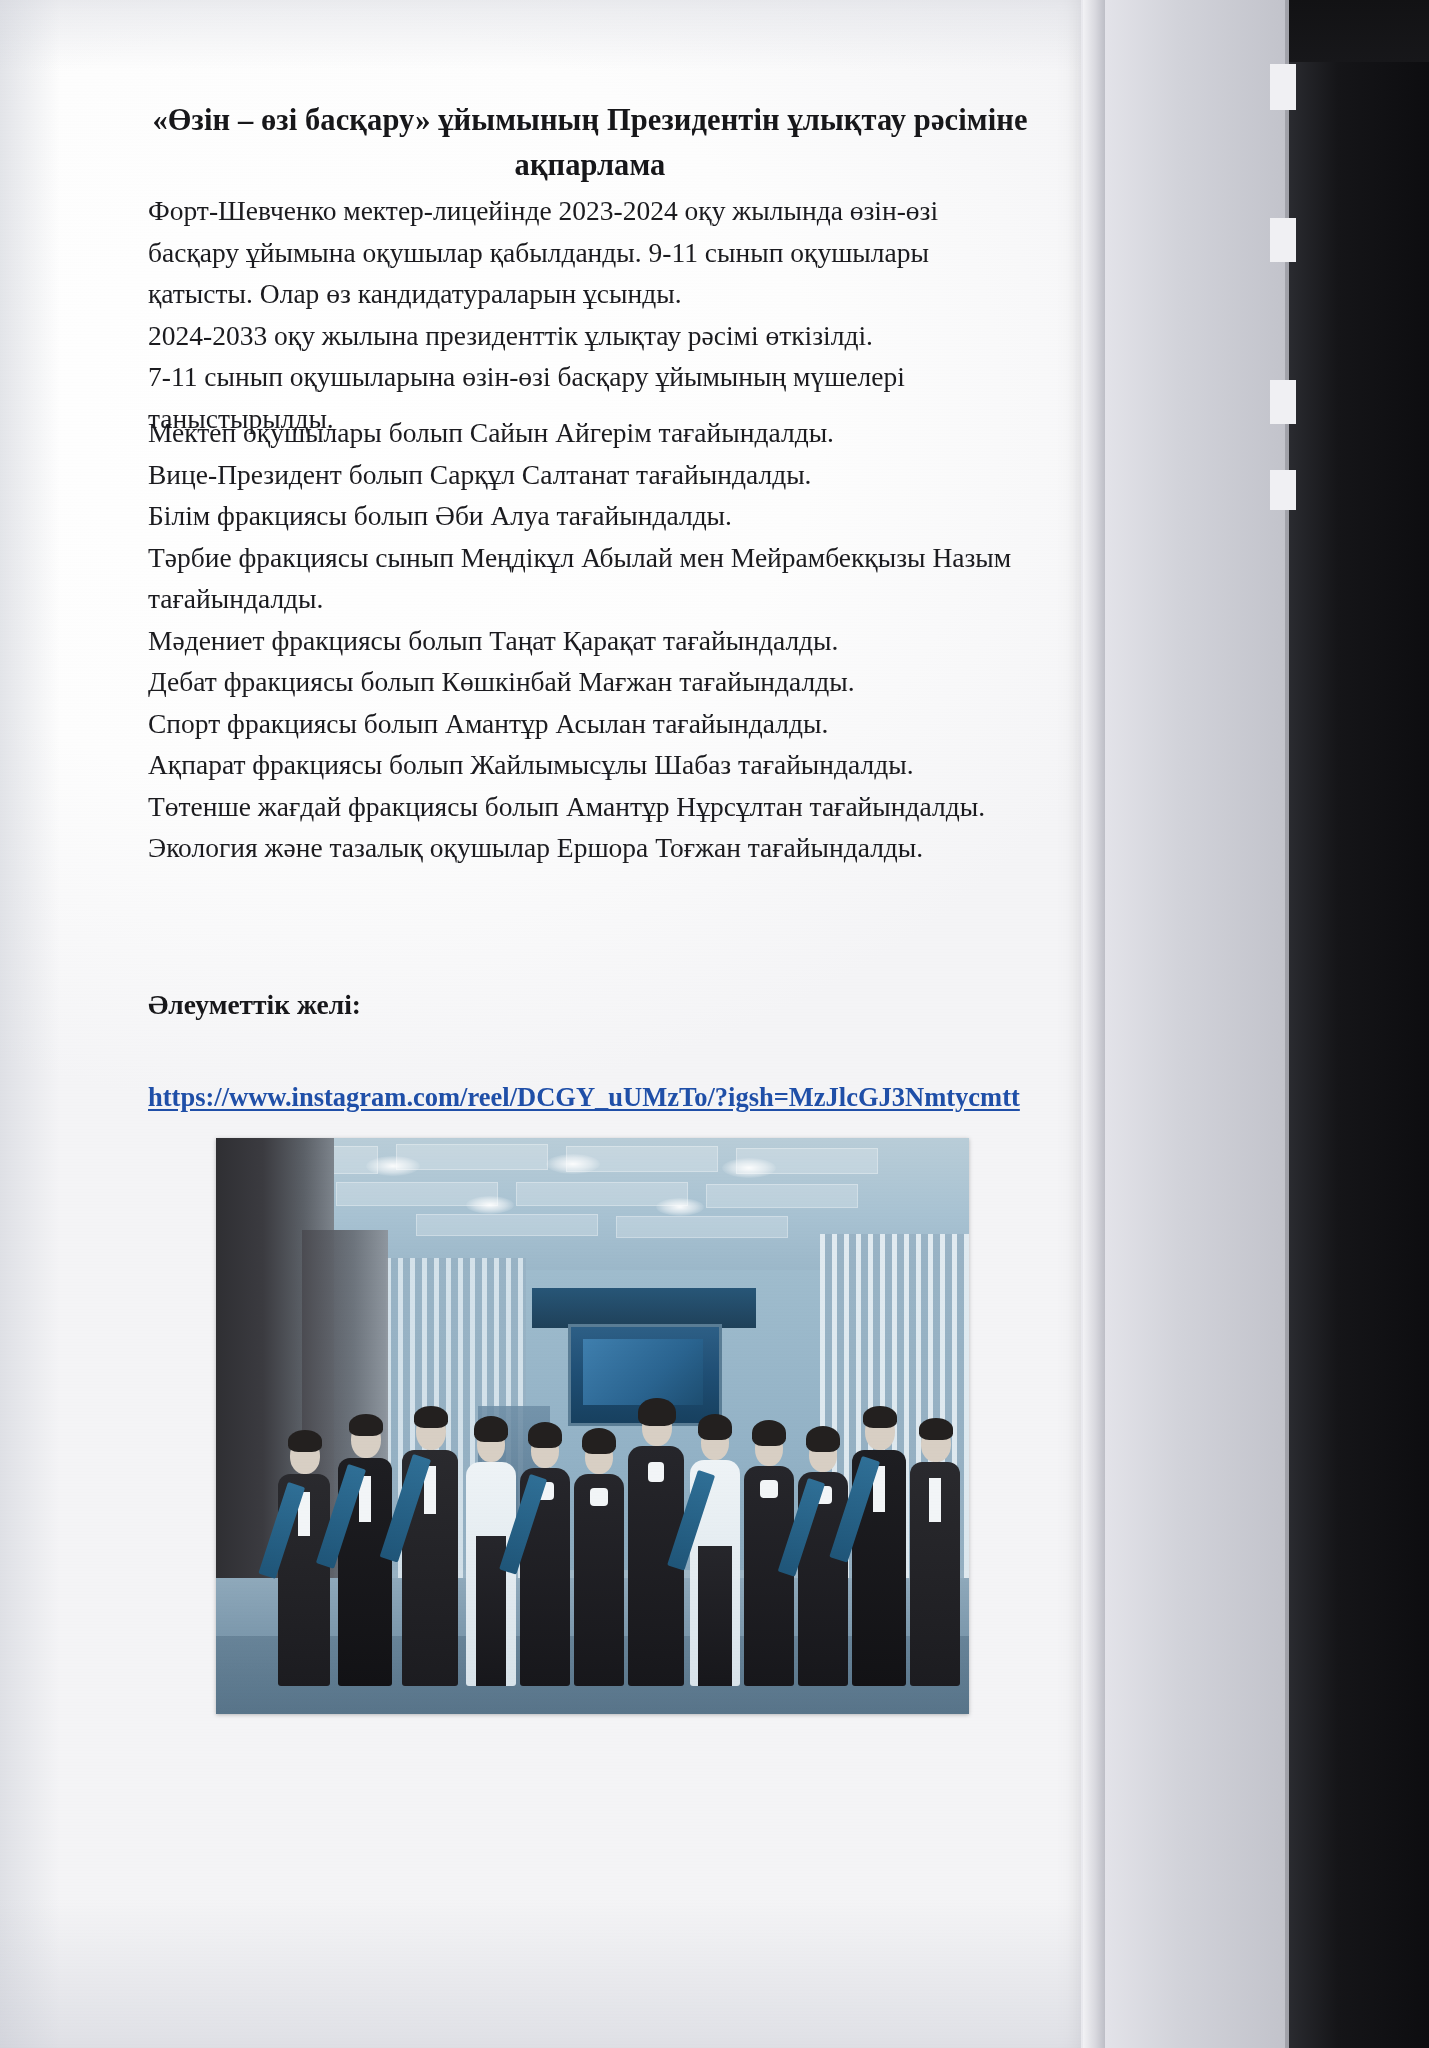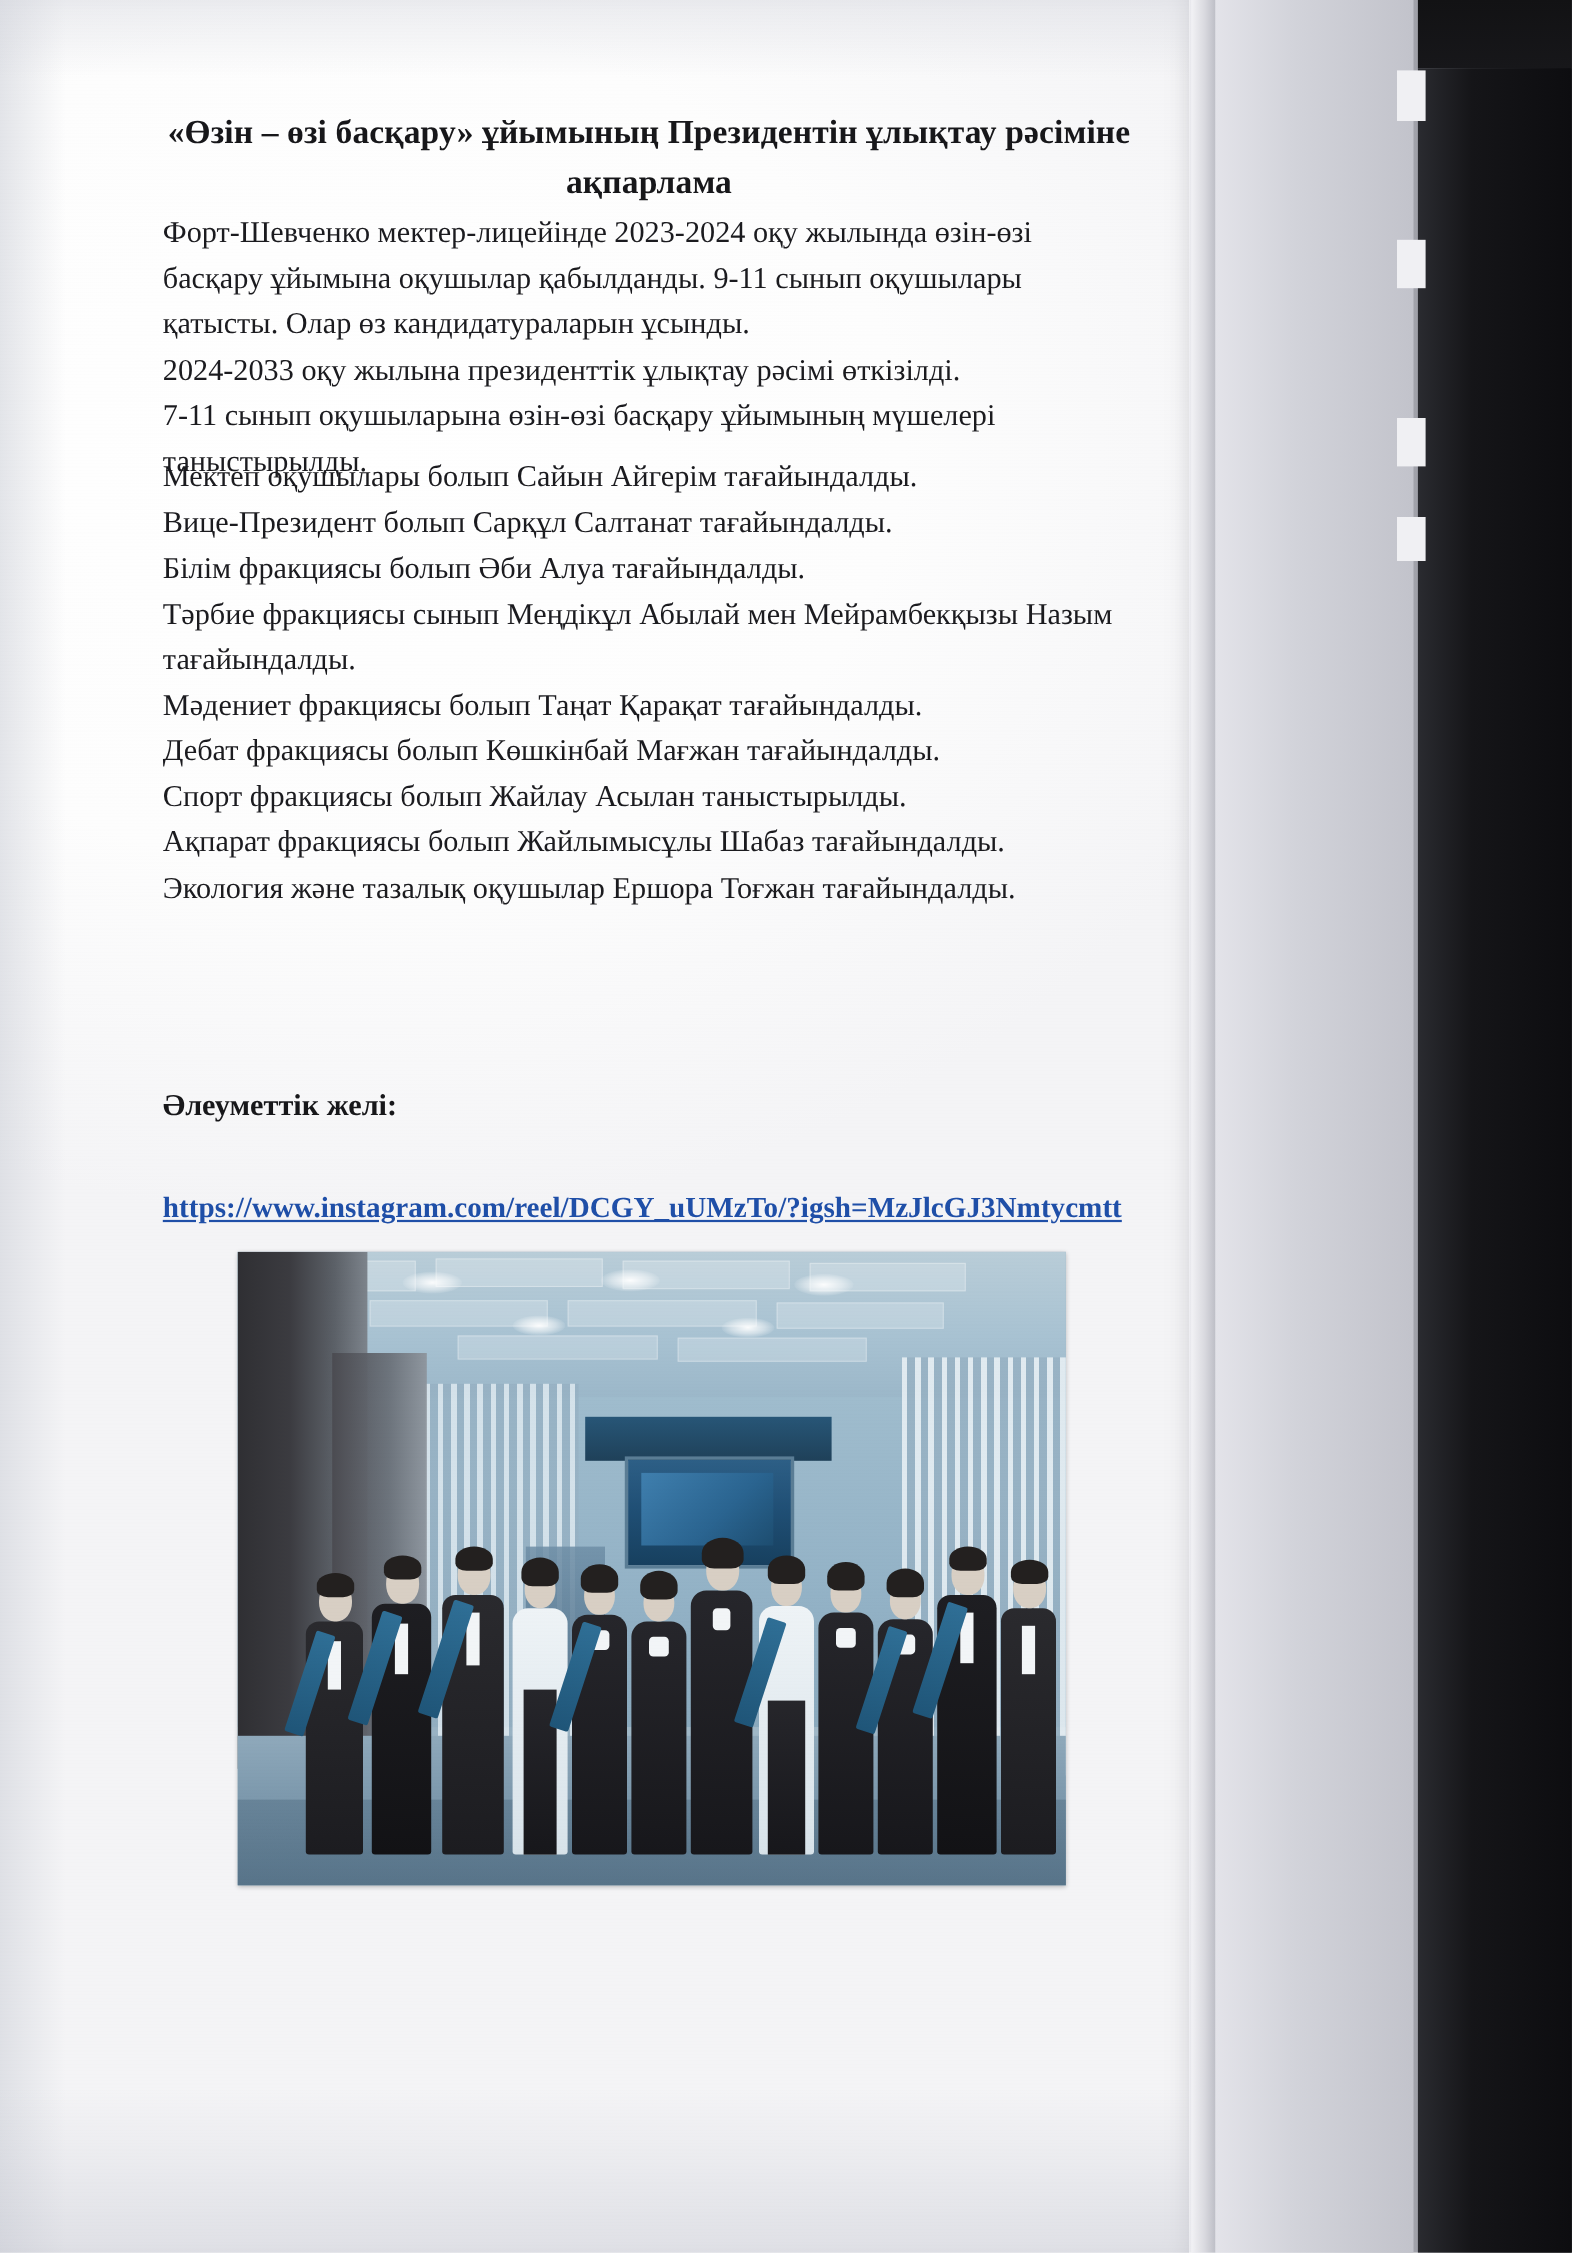--- a/index.html
+++ b/index.html
@@ -294,22 +294,23 @@
       <div>7-11 сынып оқушыларына өзін-өзі басқару ұйымының мүшелері таныстырылды.</div>
     </div>
 
     <div id="list-block">
       <div class="list-line">Мектеп оқушылары болып Сайын Айгерім тағайындалды.</div>
       <div class="list-line">Вице-Президент болып Сарқұл Салтанат тағайындалды.</div>
       <div class="list-line">Білім фракциясы болып Әби Алуа тағайындалды.</div>
       <div class="list-line">Тәрбие фракциясы сынып Меңдікұл Абылай мен Мейрамбекқызы Назым тағайындалды.</div>
       <div class="list-line">Мәдениет фракциясы болып Таңат Қарақат тағайындалды.</div>
       <div class="list-line">Дебат фракциясы болып Көшкінбай Мағжан тағайындалды.</div>
-      <div class="list-line">Спорт фракциясы болып Жайлау Асылан таныстырылды.</div>
+      <div class="list-line">Спорт фракциясы болып Амантұр Асылан тағайындалды.</div>
       <div class="list-line">Ақпарат фракциясы болып Жайлымысұлы Шабаз тағайындалды.</div>
+      <div class="list-line">Төтенше жағдай фракциясы болып Амантұр Нұрсұлтан тағайындалды.</div>
       <div class="list-line">Экология және тазалық оқушылар Ершора Тоғжан тағайындалды.</div>
     </div>
 
     <div class="section-label">Әлеуметтік желі:</div>
 
     <a class="doc-link" href="#">https://www.instagram.com/reel/DCGY_uUMzTo/?igsh=MzJlcGJ3Nmtycmtt</a>
 
     <div id="photo-frame">
 
       <div id="ph-ceiling">

